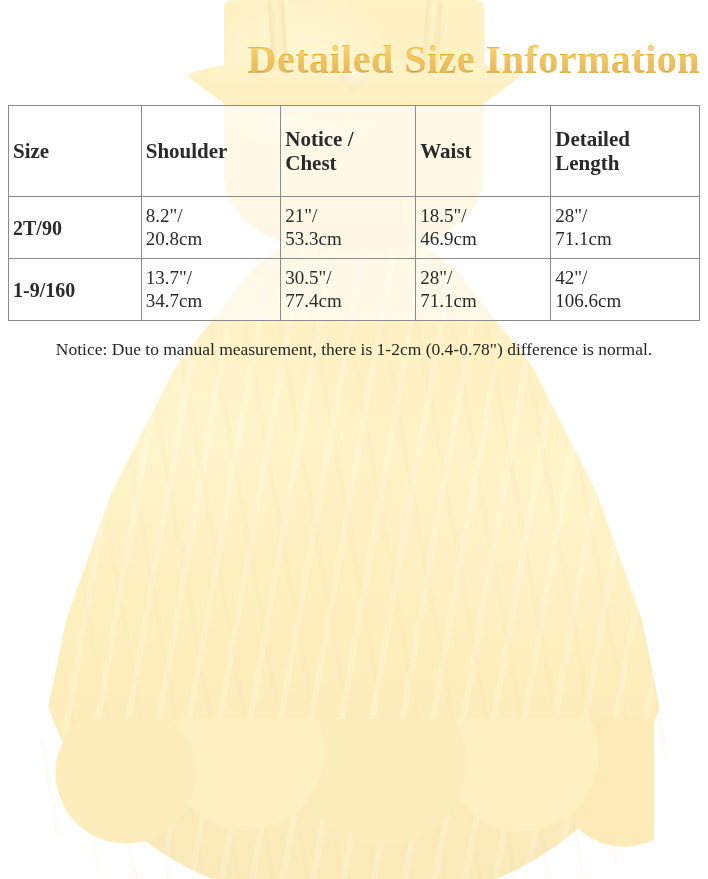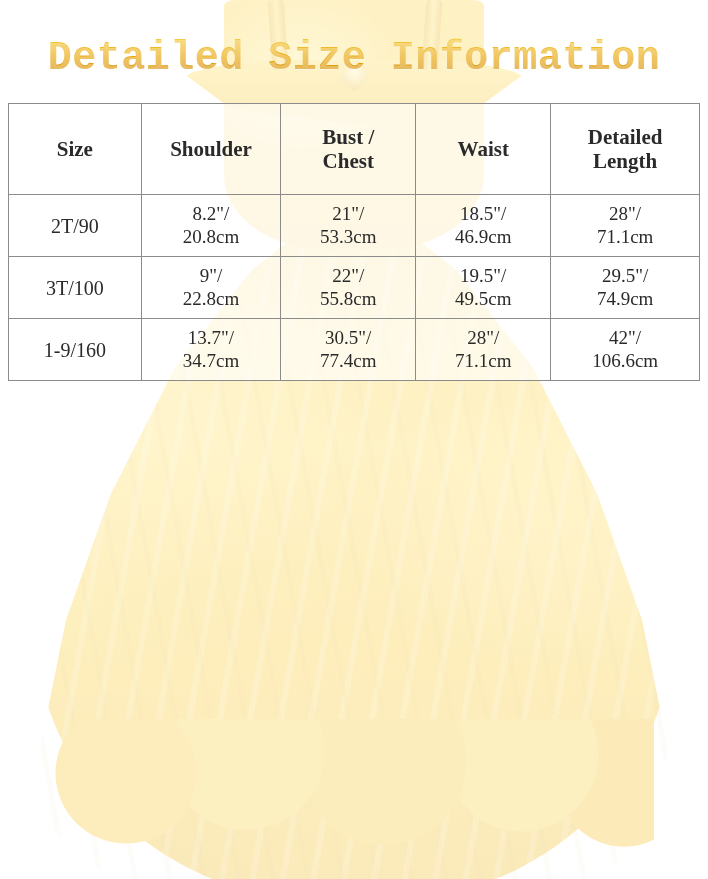--- a/index.html
+++ b/index.html
@@ -115,22 +115,22 @@
     background: rgba(255,255,255,0.70);
   }
 
   
   .content {
     position: relative;
     z-index: 2;
     padding: 0 8px;
   }
   .title {
-    text-align: center;
-    font-family: Liberation Mono, monospace;
+    text-align: right;
+    font-family: Liberation Serif, serif;
     font-weight: bold;
     font-size: 40px;
     letter-spacing: .5px;
     margin: 36px 0 22px;
     color: #e8a90f;
     background: linear-gradient(180deg, #f6d14a 0%, #e9a60c 48%, #c8830a 100%);
     -webkit-background-clip: text;
     background-clip: text;
     -webkit-text-fill-color: transparent;
     text-shadow: 0 1px 0 rgba(255,255,255,0.35);
@@ -139,40 +139,40 @@
   table.size-table {
     width: 692px;
     margin: 0 auto;
     border-collapse: collapse;
     table-layout: fixed;
     background: rgba(255,255,255,0.62);
   }
   table.size-table th,
   table.size-table td {
     border: 1px solid #8b8b8b;
-    text-align: center;
+    text-align: left;
     vertical-align: middle;
     color: #2a2a2a;
     font-family: "Liberation Serif", serif;
   }
   table.size-table thead th {
     font-size: 21px;
     font-weight: bold;
     height: 86px;
     line-height: 1.15;
     padding: 2px 4px;
   }
   table.size-table tbody td {
     height: 57px;
     font-size: 19px;
     line-height: 1.2;
     padding: 2px 4px;
   }
   table.size-table tbody td.size-cell {
-    font-weight: normal;
+    font-weight: bold;
     font-size: 20px;
   }
   col.c-size   { width: 116px; }
   col.c-sh     { width: 122px; }
   col.c-ch     { width: 118px; }
   col.c-wa     { width: 118px; }
   col.c-cl     { width: 130px; }
 
   .notice {
     width: 692px;
@@ -208,21 +208,21 @@
         <col class="c-sh">
         <col class="c-ch">
         <col class="c-wa">
         <col class="c-cl">
     </colgroup>
     <thead>
       <tr>
         <th>Size</th>
         <th>Shoulder</th>
         <th>
-          <span>Bust /</span><br>
+          <span>Notice /</span><br>
           <span>Chest</span>
         </th>
         <th>Waist</th>
         <th>
           <span>Detailed</span><br>
           <span>Length</span>
         </th>
       </tr>
     </thead>
     <tbody>
@@ -240,39 +240,20 @@
         <td>
           <span>18.5"/</span><br>
           <span>46.9cm</span>
         </td>
         <td>
           <span>28"/</span><br>
           <span>71.1cm</span>
         </td>
       </tr>
 
-      <tr>
-        <td class="size-cell">3T/100</td>
-        <td>
-          <span>9"/</span><br>
-          <span>22.8cm</span>
-        </td>
-        <td>
-          <span>22"/</span><br>
-          <span>55.8cm</span>
-        </td>
-        <td>
-          <span>19.5"/</span><br>
-          <span>49.5cm</span>
-        </td>
-        <td>
-          <span>29.5"/</span><br>
-          <span>74.9cm</span>
-        </td>
-      </tr>
 
 
 
 
 
 
       <tr>
         <td class="size-cell">1-9/160</td>
         <td>
           <span>13.7"/</span><br>
@@ -289,15 +270,16 @@
         <td>
           <span>42"/</span><br>
           <span>106.6cm</span>
         </td>
       </tr>
 
     </tbody>
   </table>
 
   <div class="notice">
+    <div>Notice: Due to manual measurement, there is 1-2cm (0.4-0.78") difference is normal.</div>
   </div>
 
 </div>
 
 </body></html>

